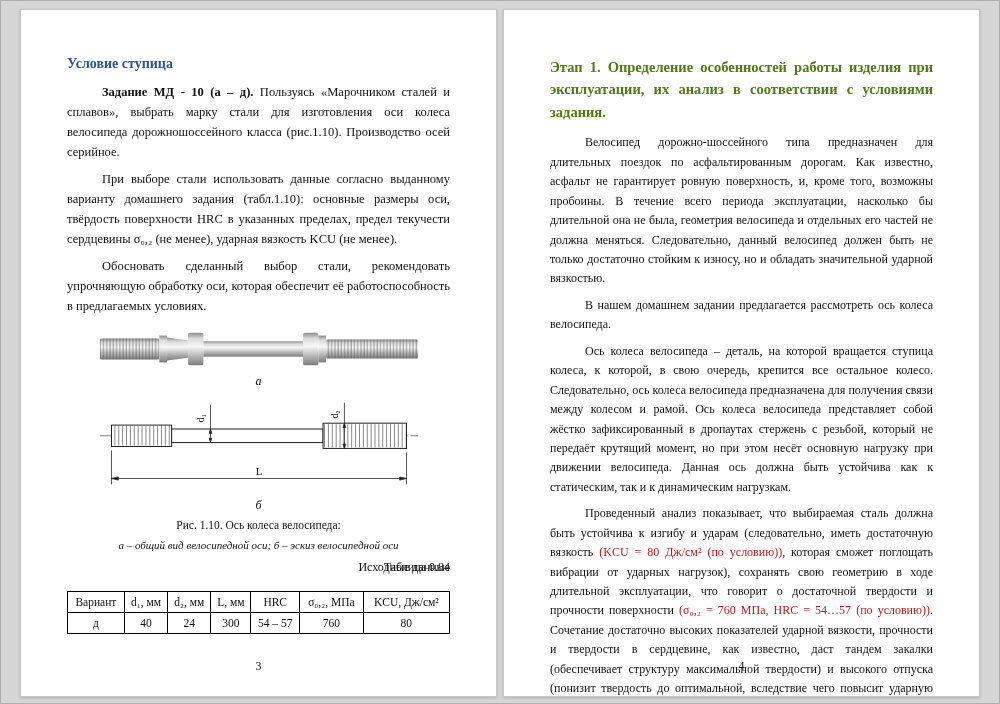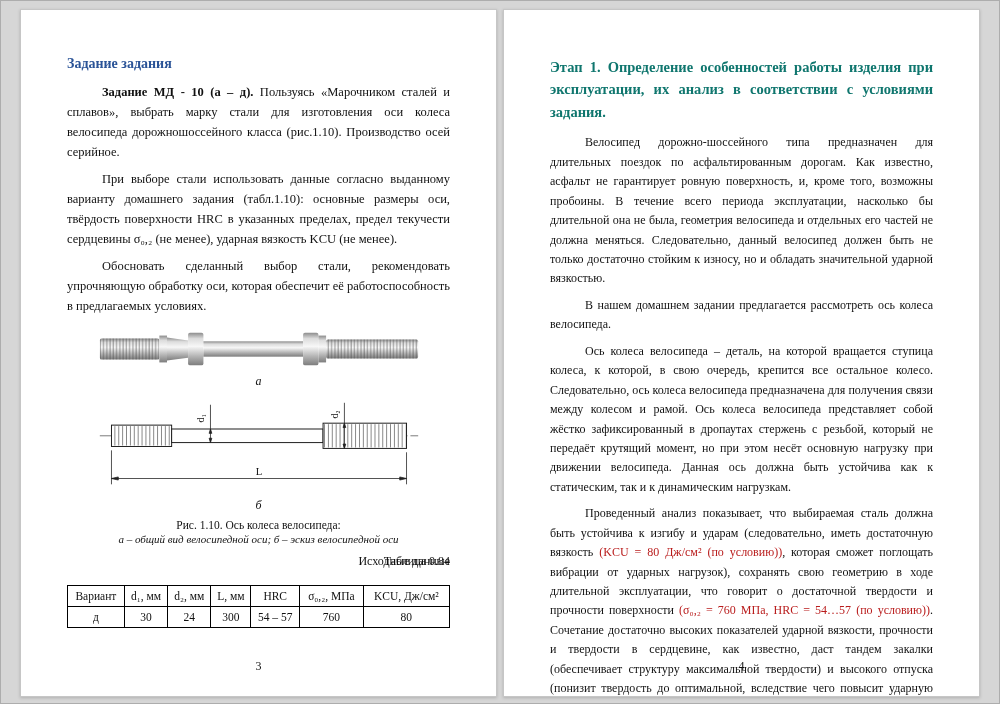--- a/index.html
+++ b/index.html
@@ -33,42 +33,42 @@
   .heading-left{
     margin:0 0 10px 0;
     font-size:14px;
     font-weight:bold;
     color:#2a5397;
   }
   .heading-right{
     margin:0 0 10px 0;
     font-size:14.5px;
     font-weight:bold;
-    color:#0f766e;
+    color:#4d7c0f;
     text-align:justify;
     line-height:1.55;
   }
   .para{
     margin:7px 0 6px 0;
     font-size:12.5px;
     line-height:1.6;
     text-align:justify;
     text-indent:35px;
   }
   .page-right .para{font-size:12px;line-height:1.62;margin-bottom:5px;}
   .run-bold{font-weight:bold;}
   .run-red{color:#b91c1c;}
   .figure{margin-top:10px;text-align:center;}
   .photo{width:330px;height:46px;display:block;margin:0 auto;}
   .sketch{width:330px;height:101px;display:block;margin:0 auto;}
   .fig-sub{
     text-align:center;font-style:italic;font-size:12px;margin:2px 0 6px 0;
   }
   .fig-caption{text-align:center;font-size:11.5px;margin-top:0;}
-  .fig-caption2{text-align:center;font-size:11px;font-style:italic;margin-top:2px;}
+  .fig-caption2{text-align:center;font-size:11px;font-style:italic;margin-top:8px;}
   .tbl-row{position:relative;margin:9px 0 16px 0;font-size:12px;text-align:right;}
   .tbl-label{position:absolute;right:0;top:0;}
   table.data{
     border-collapse:collapse;
     width:100%;
     font-size:11.5px;
   }
   table.data th,table.data td{
     border:1px solid #000;
     font-weight:normal;
@@ -82,21 +82,21 @@
     text-align:center;
     font-size:12px;
   }
 </style>
 </head>
 <body>
 
 <div class="viewer">
 
   <div class="page page-left">
-    <h2 class="heading-left">Задание задания</h2>
+    <h2 class="heading-left">Условие ступица</h2>
 
     <p class="para"><span class="run-bold">Задание МД - 10 (а – д).</span><span> Пользуясь «Марочником сталей и сплавов», выбрать марку стали для изготовления оси колеса велосипеда дорожношоссейного класса (рис.1.10). Производство осей серийное.</span></p>
     <p class="para"><span>При выборе стали использовать данные согласно выданному варианту домашнего задания (табл.1.10): основные размеры оси, твёрдость поверхности HRC в указанных пределах, предел текучести сердцевины σ₀,₂ (не менее), ударная вязкость KCU (не менее).</span></p>
     <p class="para"><span>Обосновать сделанный выбор стали, рекомендовать упрочняющую обработку оси, которая обеспечит её работоспособность в предлагаемых условиях.</span></p>
 
     <div class="figure">
 
       <svg class="photo" viewBox="0 0 340 48" aria-hidden="true">
         <defs>
           <linearGradient id="met" x1="0" y1="0" x2="0" y2="1">
@@ -180,21 +180,21 @@
         <th>Вариант</th>
         <th>d₁, мм</th>
         <th>d₂, мм</th>
         <th>L, мм</th>
         <th>HRC</th>
         <th>σ₀,₂, МПа</th>
         <th>KCU, Дж/см²</th>
       </tr>
       <tr>
         <td>д</td>
-        <td>30</td>
+        <td>40</td>
         <td>24</td>
         <td>300</td>
         <td>54 – 57</td>
         <td>760</td>
         <td>80</td>
       </tr>
     </tbody>
       </table>
 
     <div class="page-num">3</div>

